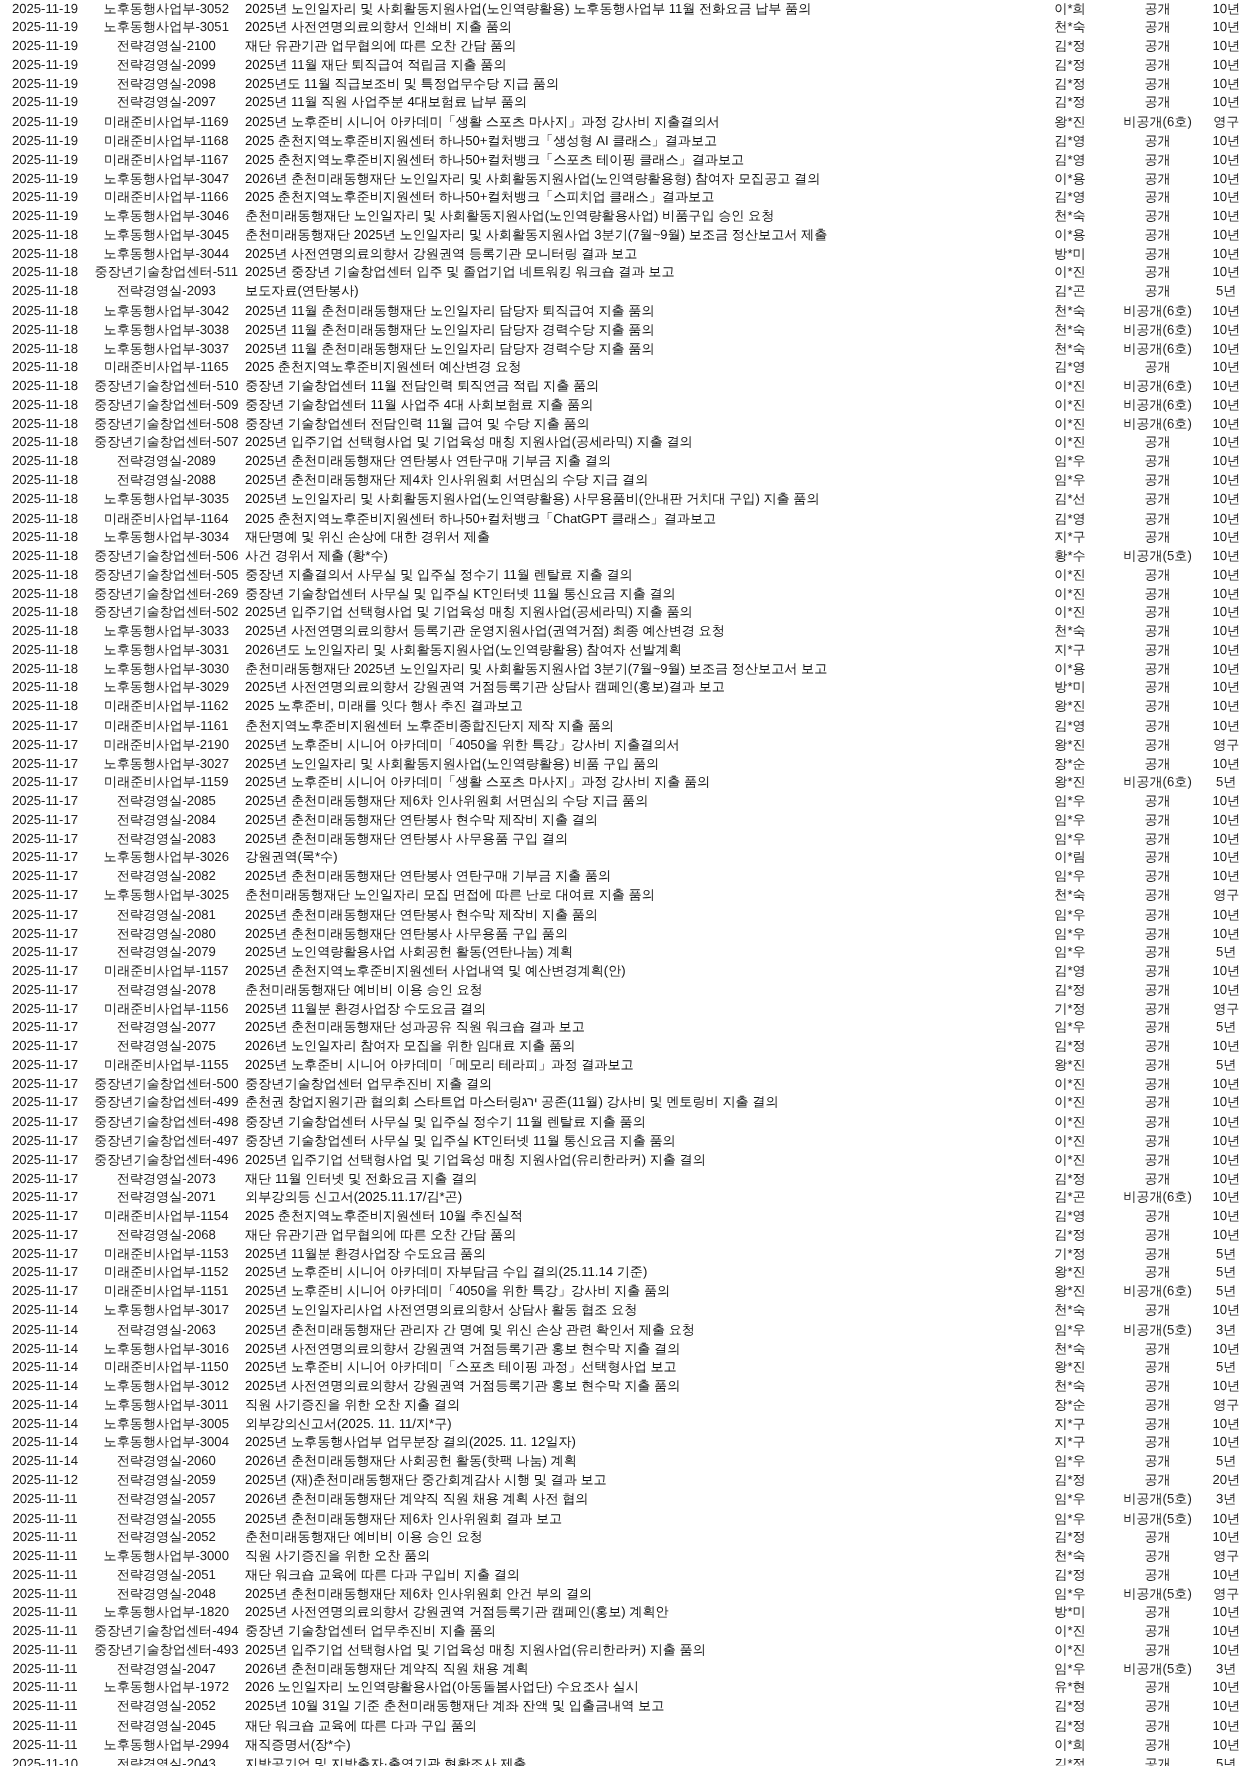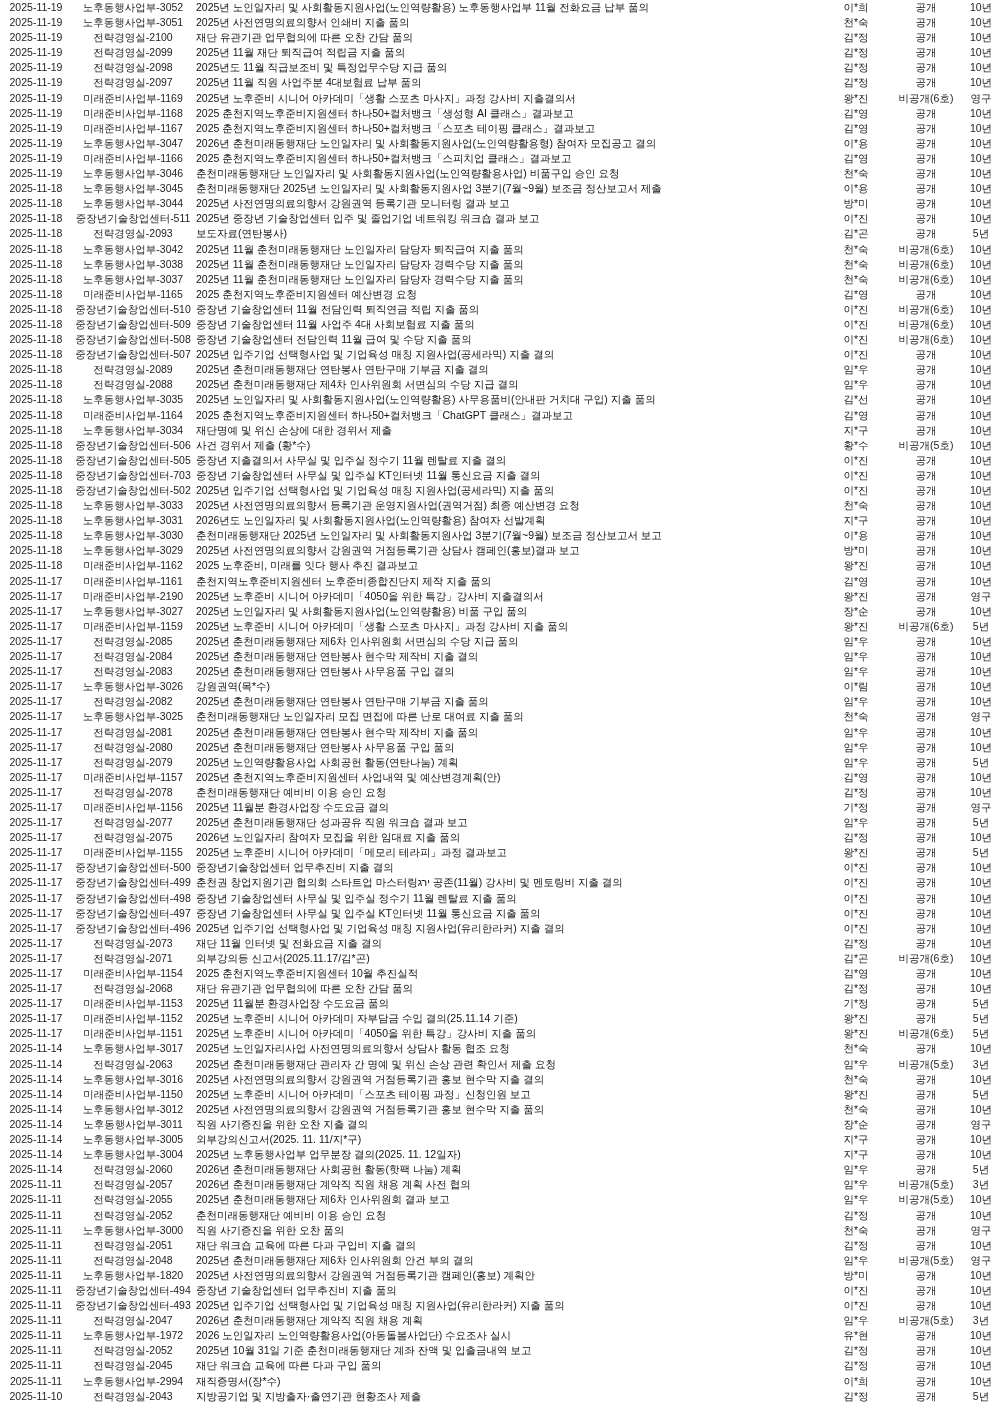--- a/index.html
+++ b/index.html
@@ -298,21 +298,21 @@
       <tr>
         <td class="date">2025-11-18</td>
         <td class="dept">중장년기술창업센터-505</td>
         <td class="title">중장년 지출결의서 사무실 및 입주실 정수기 11월 렌탈료 지출 결의</td>
         <td class="writer">이*진</td>
         <td class="open">공개</td>
         <td class="period">10년</td>
       </tr>
       <tr>
         <td class="date">2025-11-18</td>
-        <td class="dept">중장년기술창업센터-703</td>
+        <td class="dept">중장년기술창업센터-269</td>
         <td class="title">중장년 기술창업센터 사무실 및 입주실 KT인터넷 11월 통신요금 지출 결의</td>
         <td class="writer">이*진</td>
         <td class="open">공개</td>
         <td class="period">10년</td>
       </tr>
       <tr>
         <td class="date">2025-11-18</td>
         <td class="dept">중장년기술창업센터-502</td>
         <td class="title">2025년 입주기업 선택형사업 및 기업육성 매칭 지원사업(공세라믹) 지출 품의</td>
         <td class="writer">이*진</td>
@@ -627,21 +627,21 @@
         <td class="date">2025-11-14</td>
         <td class="dept">노후동행사업부-3016</td>
         <td class="title">2025년 사전연명의료의향서 강원권역 거점등록기관 홍보 현수막 지출 결의</td>
         <td class="writer">천*숙</td>
         <td class="open">공개</td>
         <td class="period">10년</td>
       </tr>
       <tr>
         <td class="date">2025-11-14</td>
         <td class="dept">미래준비사업부-1150</td>
-        <td class="title">2025년 노후준비 시니어 아카데미「스포츠 테이핑 과정」신청인원 보고</td>
+        <td class="title">2025년 노후준비 시니어 아카데미「스포츠 테이핑 과정」선택형사업 보고</td>
         <td class="writer">왕*진</td>
         <td class="open">공개</td>
         <td class="period">5년</td>
       </tr>
       <tr>
         <td class="date">2025-11-14</td>
         <td class="dept">노후동행사업부-3012</td>
         <td class="title">2025년 사전연명의료의향서 강원권역 거점등록기관 홍보 현수막 지출 품의</td>
         <td class="writer">천*숙</td>
         <td class="open">공개</td>
@@ -673,20 +673,28 @@
       </tr>
       <tr>
         <td class="date">2025-11-14</td>
         <td class="dept">전략경영실-2060</td>
         <td class="title">2026년 춘천미래동행재단 사회공헌 활동(핫팩 나눔) 계획</td>
         <td class="writer">임*우</td>
         <td class="open">공개</td>
         <td class="period">5년</td>
       </tr>
       <tr>
+        <td class="date">2025-11-12</td>
+        <td class="dept">전략경영실-2059</td>
+        <td class="title">2025년 (재)춘천미래동행재단 중간회계감사 시행 및 결과 보고</td>
+        <td class="writer">김*정</td>
+        <td class="open">공개</td>
+        <td class="period">20년</td>
+      </tr>
+      <tr>
         <td class="date">2025-11-11</td>
         <td class="dept">전략경영실-2057</td>
         <td class="title">2026년 춘천미래동행재단 계약직 직원 채용 계획 사전 협의</td>
         <td class="writer">임*우</td>
         <td class="open">비공개(5호)</td>
         <td class="period">3년</td>
       </tr>
       <tr>
         <td class="date">2025-11-11</td>
         <td class="dept">전략경영실-2055</td>

